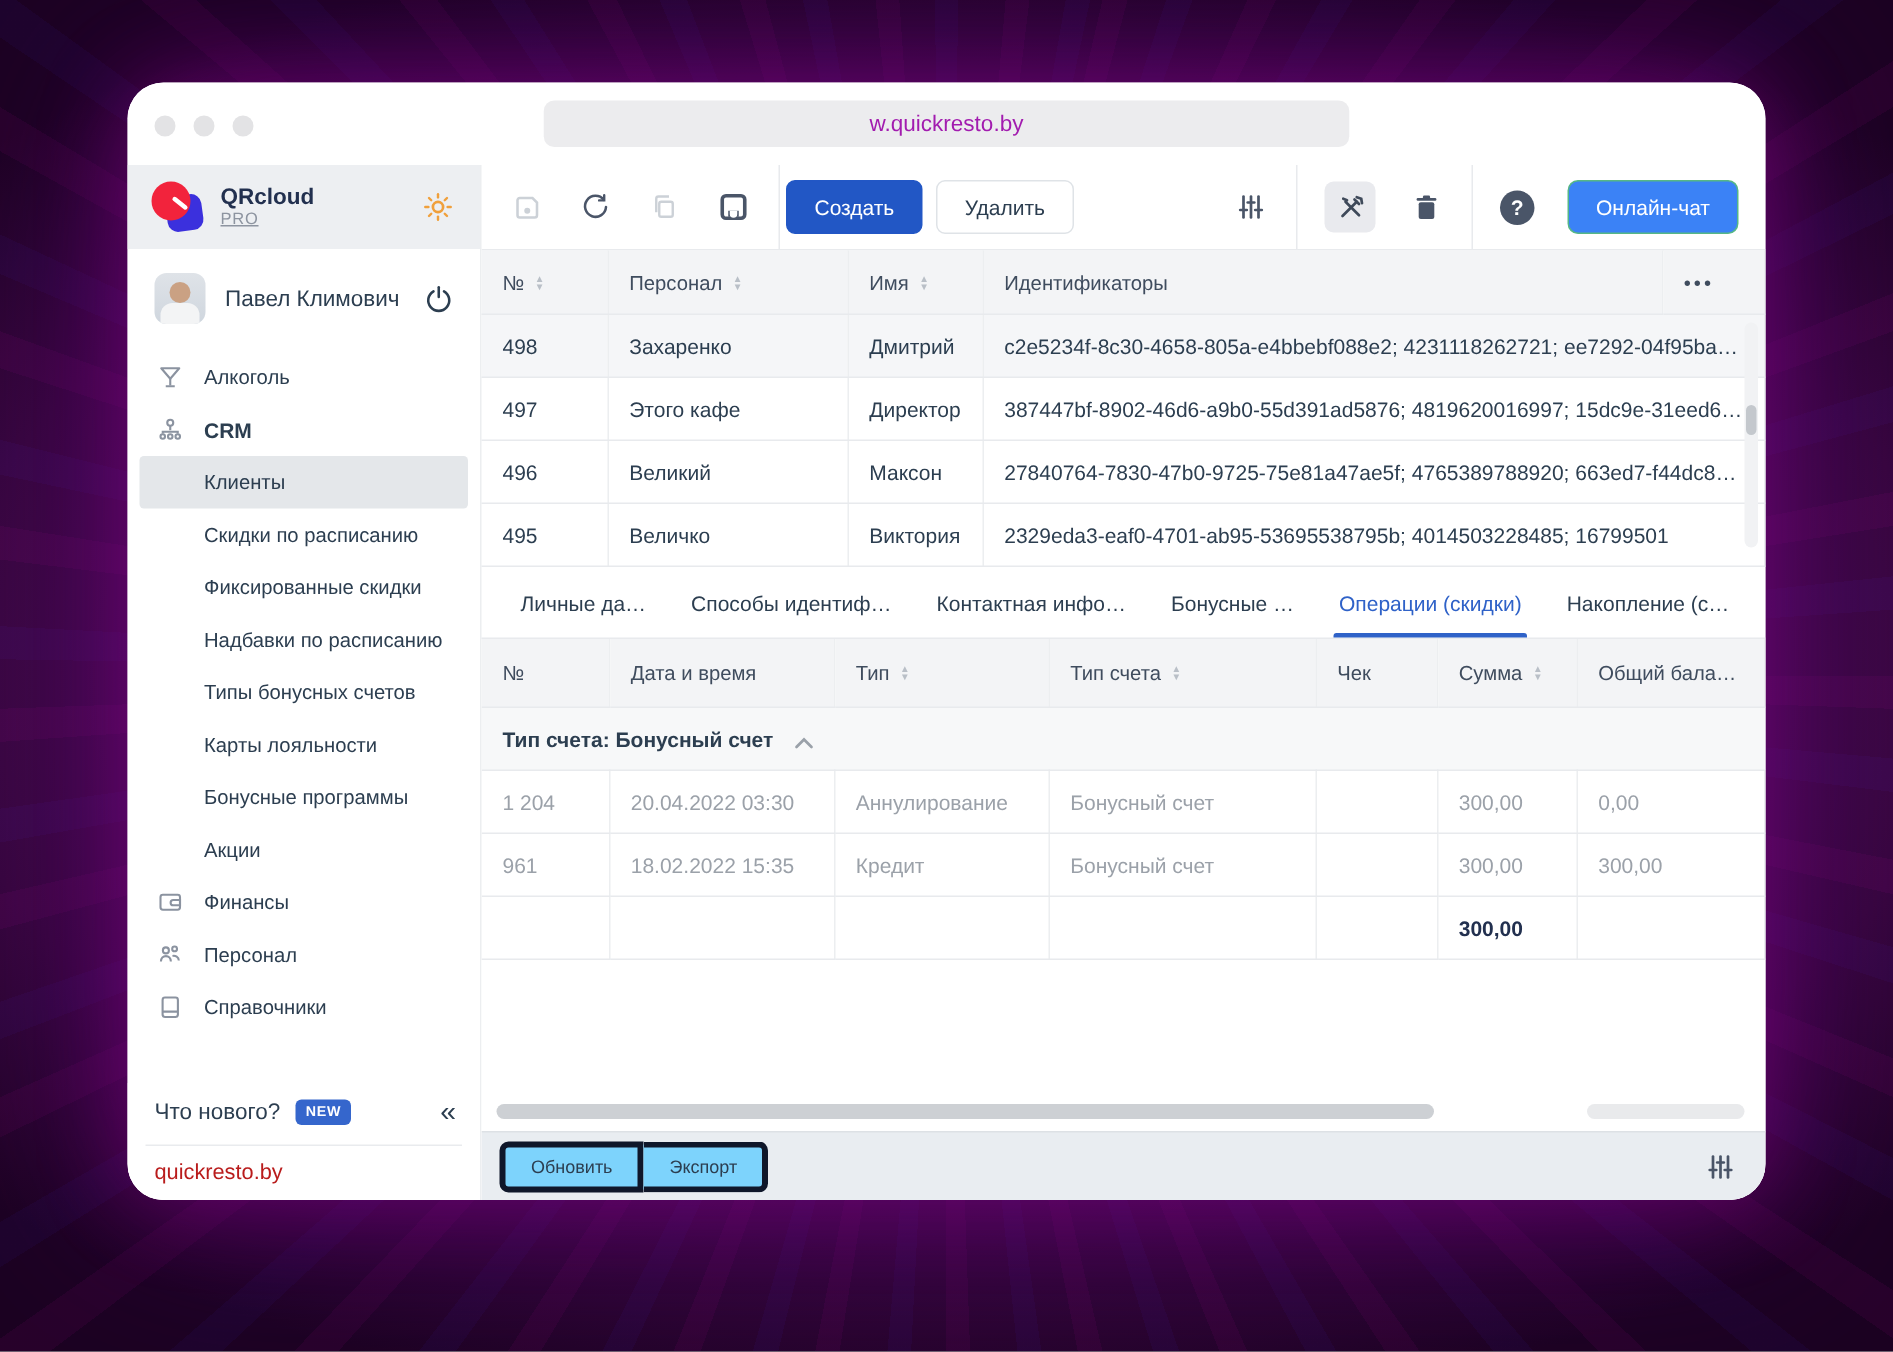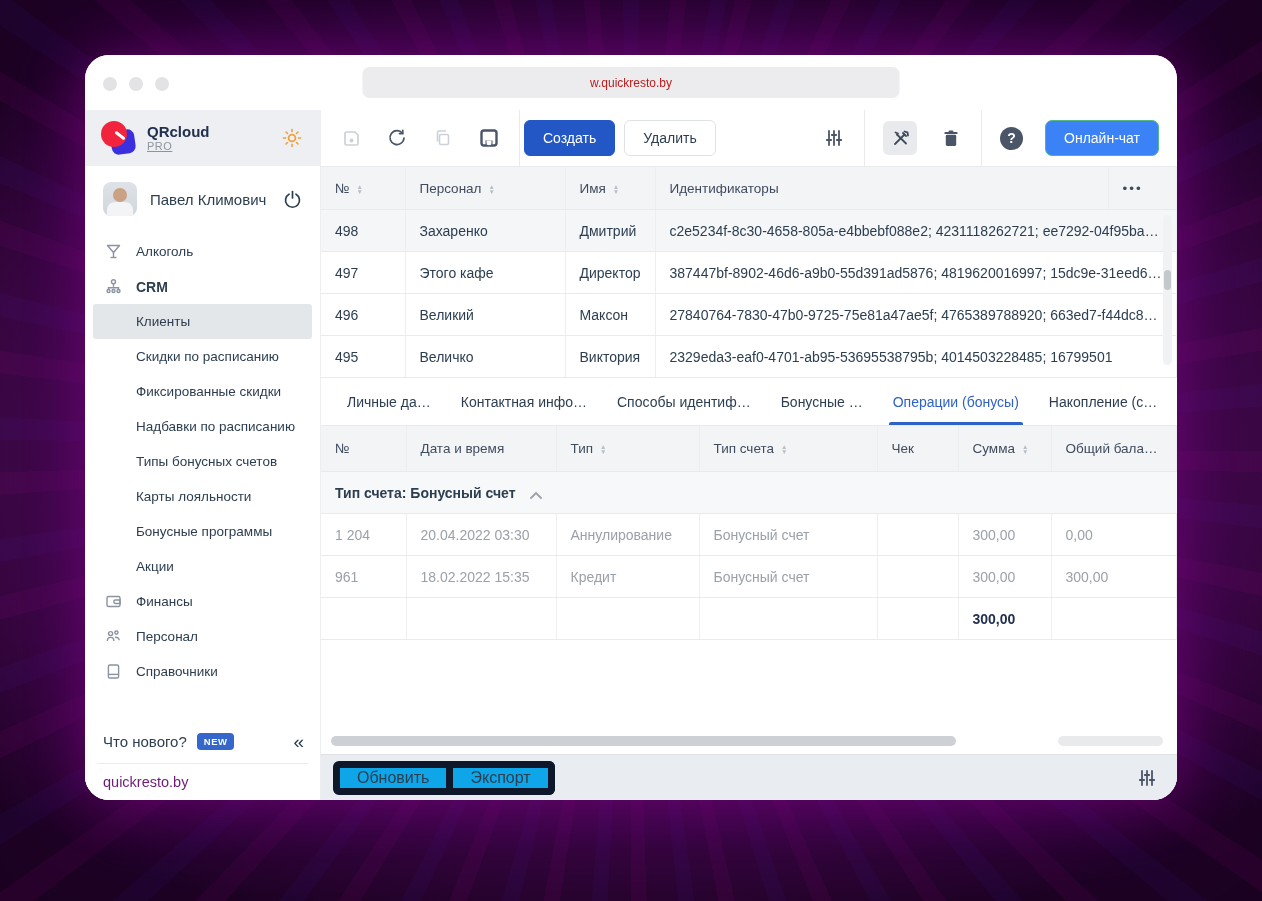--- a/index.html
+++ b/index.html
@@ -14,21 +14,21 @@
     mix-blend-mode:screen;pointer-events:none;}
   .window{position:absolute;left:85px;top:55px;width:1092px;height:745px;background:#fff;
     border-radius:24px;overflow:hidden;box-shadow:0 0 60px rgba(255,0,220,.25), 0 0 120px rgba(60,0,90,.8);}
 
   
   .chrome{position:relative;height:55px;background:#fff;}
   .dots{position:absolute;left:18px;top:22px;display:flex;gap:12px;}
   .dot{width:14px;height:14px;border-radius:50%;background:#e3e3e5;}
   .urlbar{position:absolute;left:50%;top:12px;transform:translateX(-50%);width:537px;height:31px;
     background:#ececee;border-radius:7px;display:flex;align-items:center;justify-content:center;
-    font-size:12px;color:#b91c1c;}
+    font-size:15px;color:#a21caf;}
 
   
   .app{position:absolute;top:55px;left:0;right:0;bottom:0;display:flex;}
   .sidebar{width:235px;flex:0 0 235px;background:#fff;position:relative;border-right:1px solid #eceef0;}
   .main{flex:1;display:flex;flex-direction:column;min-width:0;background:#fff;}
 
   
   .brandstrip{height:56px;background:#edeff2;display:flex;align-items:center;padding:0 16px;}
   .logo{position:relative;width:36px;height:34px;flex:0 0 36px;}
   .logo .sq{position:absolute;left:10px;top:9px;width:24px;height:24px;background:#3b30dd;border-radius:7px;transform:rotate(-8deg);}
@@ -53,21 +53,21 @@
   .navitem.bold .nlabel{font-weight:bold;font-size:14px;}
   .navitem.selected{background:#e4e7ea;margin:0 8px 0 8px;padding-left:10px;border-radius:3px;}
   .navitem.selected .spacer{width:20px;margin-right:13px;}
 
   .sidebottom{position:absolute;left:0;right:0;bottom:0;background:#fff;padding:10px 16px 10px 18px;}
   .whatsnew{display:flex;align-items:center;font-size:15px;color:#2c3e50;}
   .newbadge{margin-left:10px;background:#3566cc;color:#fff;font-size:9.5px;font-weight:bold;
     padding:3px 7px;border-radius:4px;letter-spacing:.5px;}
   .collapse{margin-left:auto;font-size:19px;color:#2c3e50;cursor:pointer;line-height:1;}
   .sidediv{height:1px;background:#e9ebee;margin:12px -4px 10px -6px;}
-  .sitelink{font-size:14.5px;color:#701a75;cursor:pointer;}
+  .sitelink{font-size:14.5px;color:#b91c1c;cursor:pointer;}
 
   
   .toolbar{height:56px;border-bottom:1px solid #e8eaed;display:flex;align-items:center;flex:0 0 56px;}
   .tbgroup{display:flex;align-items:center;gap:22px;padding:0 18px;height:100%;}
   .tbsep{width:1px;height:100%;background:#e8eaed;}
   .tbicon{display:flex;align-items:center;justify-content:center;width:24px;height:24px;cursor:pointer;}
   .tbicon.disabled{cursor:default;}
   .btn{font-size:14px;height:36px;padding:0 18px;border-radius:6px;border:1px solid transparent;
     display:flex;align-items:center;cursor:pointer;font-family:inherit;}
   .btn.primary{background:#2257c5;color:#fff;border-color:#2257c5;}
@@ -106,21 +106,21 @@
   .chev{display:inline-block;margin-left:10px;vertical-align:-2px;}
 
   .filler{flex:1;background:#fff;position:relative;}
   .hscroll{position:absolute;left:0;right:0;bottom:8px;height:10px;}
   .hthumb{position:absolute;left:10px;top:0;width:625px;height:10px;background:#cdd0d4;border-radius:5px;}
   .htrack-end{position:absolute;right:14px;top:0;width:105px;height:10px;background:#e9eaec;border-radius:5px;}
 
   
   .footer{height:45px;flex:0 0 45px;background:#e9edf1;border-top:1px solid #dde1e5;display:flex;align-items:center;padding:0 18px 0 12px;}
   .fbtns{display:flex;}
-  .fbtn{height:34px;padding:0 17px;background:#0ea5e9;border:7px solid #0f172a;font-size:16px;color:#2c3e50;
+  .fbtn{height:34px;padding:0 17px;background:#7dd3fc;border:4px solid #0f172a;font-size:12px;color:#2c3e50;
     display:flex;align-items:center;cursor:pointer;font-family:inherit;}
   .fbtn:first-child{border-radius:6px 0 0 6px;}
   .fbtn:last-child{border-radius:0 6px 6px 0;border-left:none;}
   .f-right{margin-left:auto;display:flex;align-items:center;}
   svg{display:block;}
 </style>
 </head>
 <body>
 
 <div class="stage">
@@ -409,24 +409,24 @@
             </tr>
           </tbody>
             </table>
           <div class="vscroll">
               <div class="vthumb"></div>
             </div>
         </div>
 
         <div class="tabs">
           <div class="tab">Личные да…</div>
+          <div class="tab">Способы идентиф…</div>
           <div class="tab">Контактная инфо…</div>
-          <div class="tab">Способы идентиф…</div>
           <div class="tab">Бонусные …</div>
-          <div class="tab active">Операции (бонусы)</div>
+          <div class="tab active">Операции (скидки)</div>
           <div class="tab">Накопление (с…</div>
 
         </div>
 
         <div>
           <table class="gridtbl ops">
             <colgroup>
                 <col style="width:85px">
                 <col style="width:150px">
                 <col style="width:143px">

